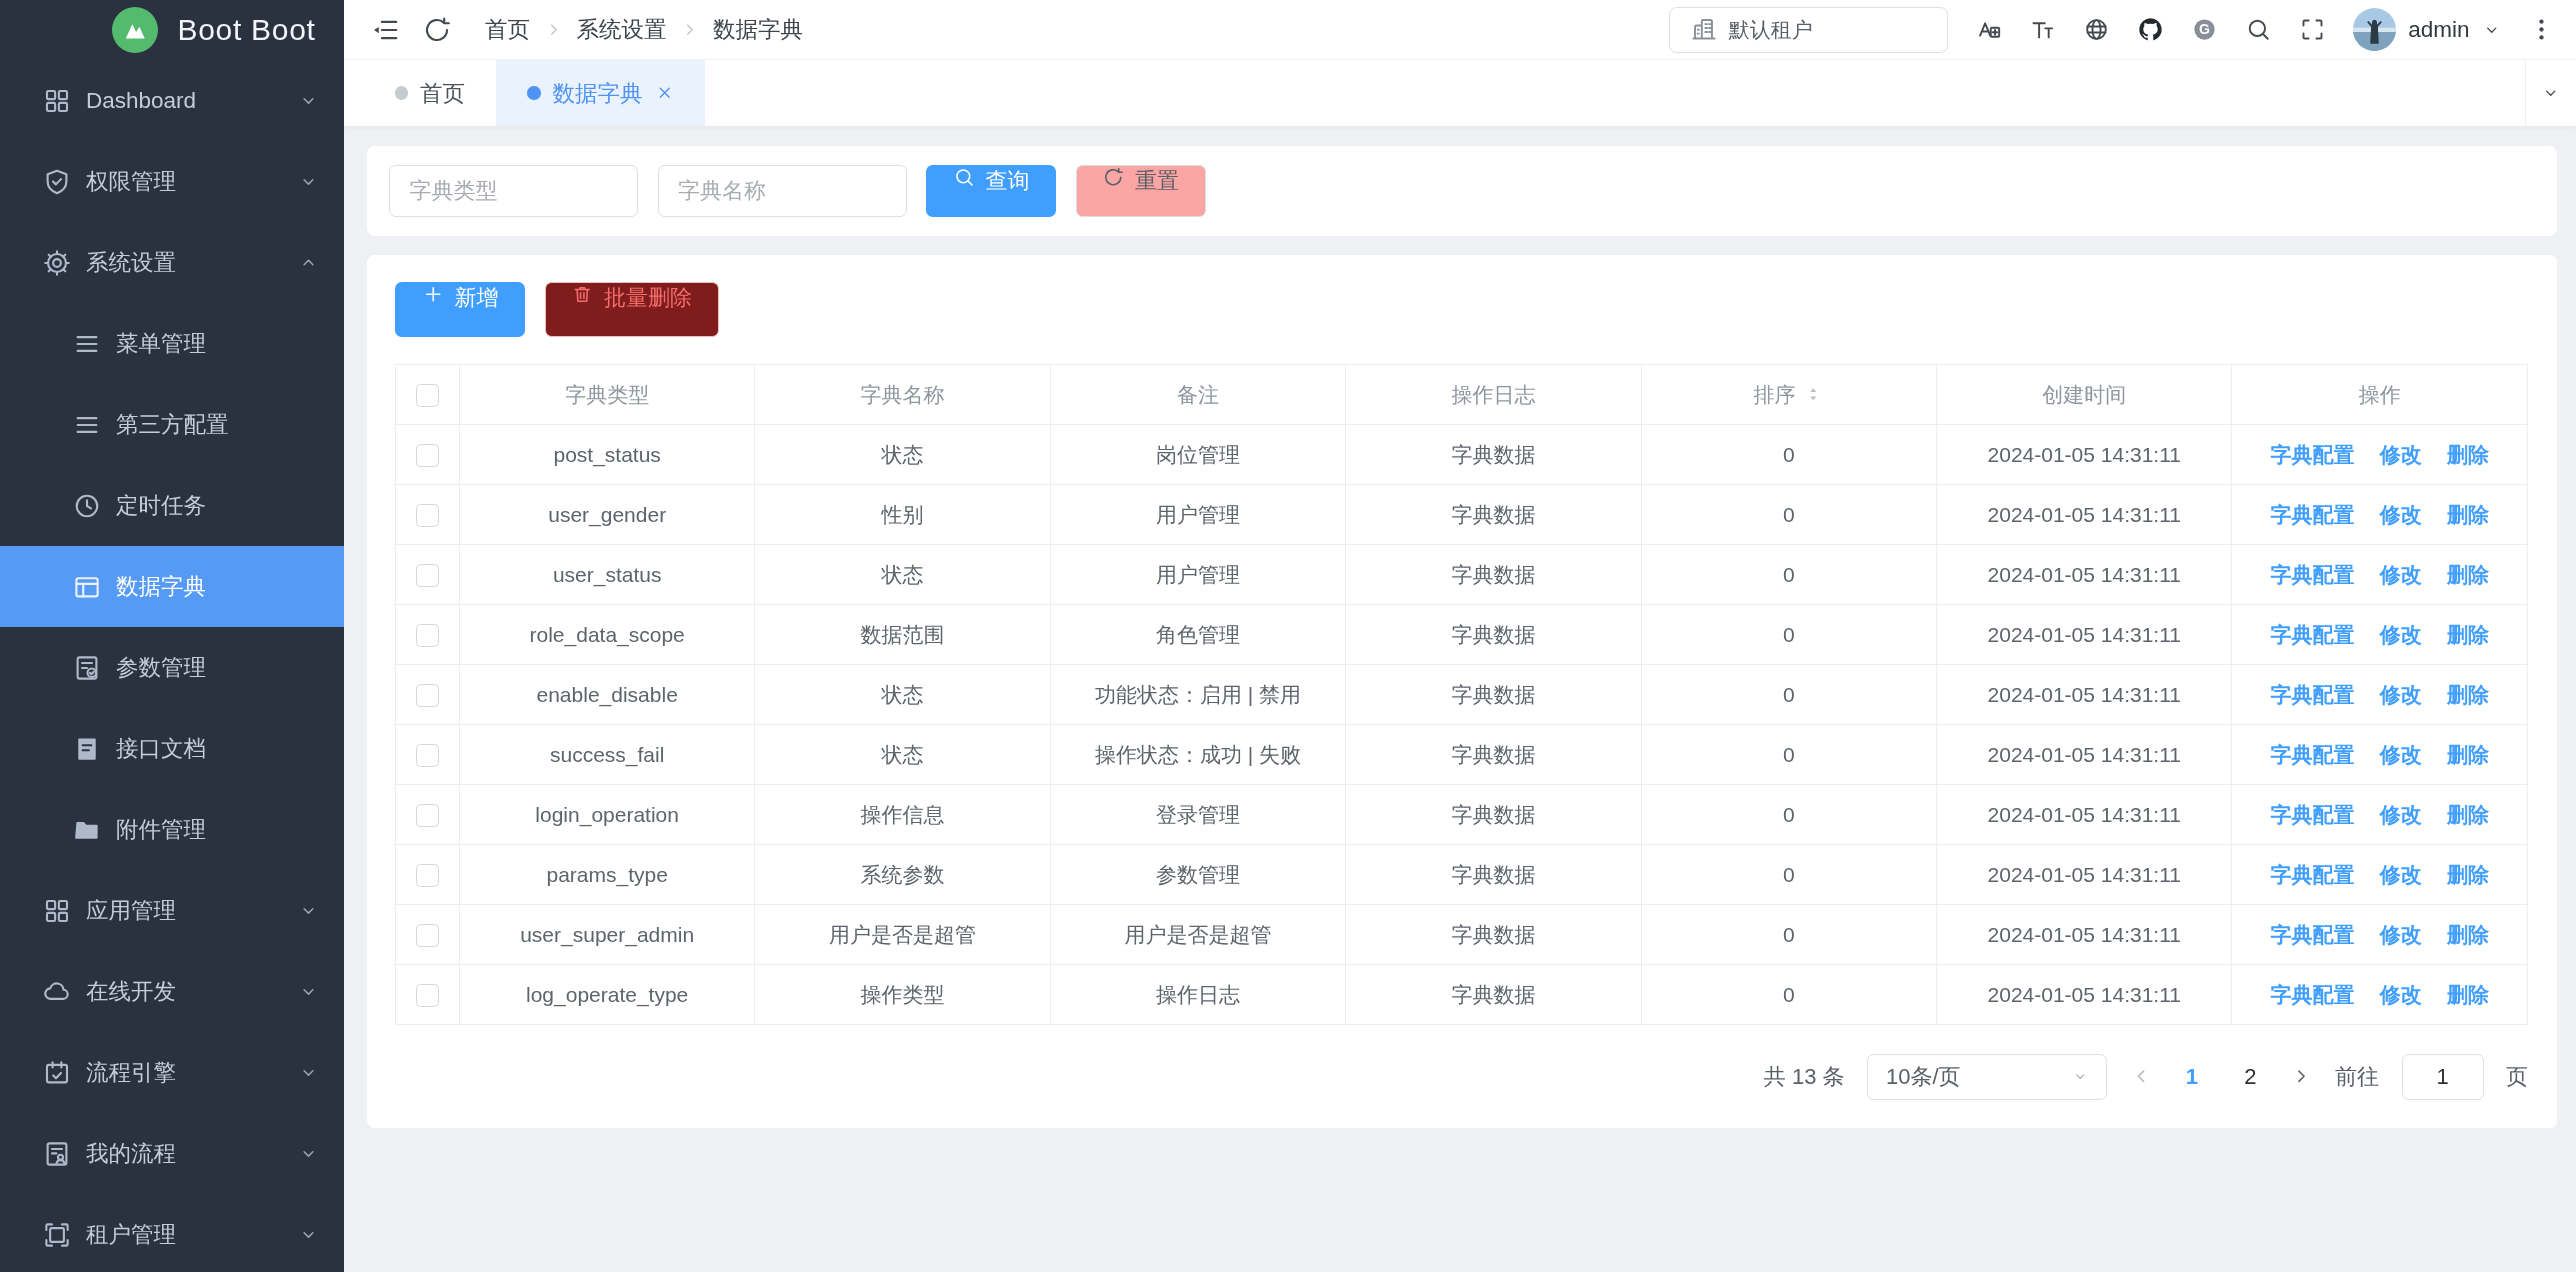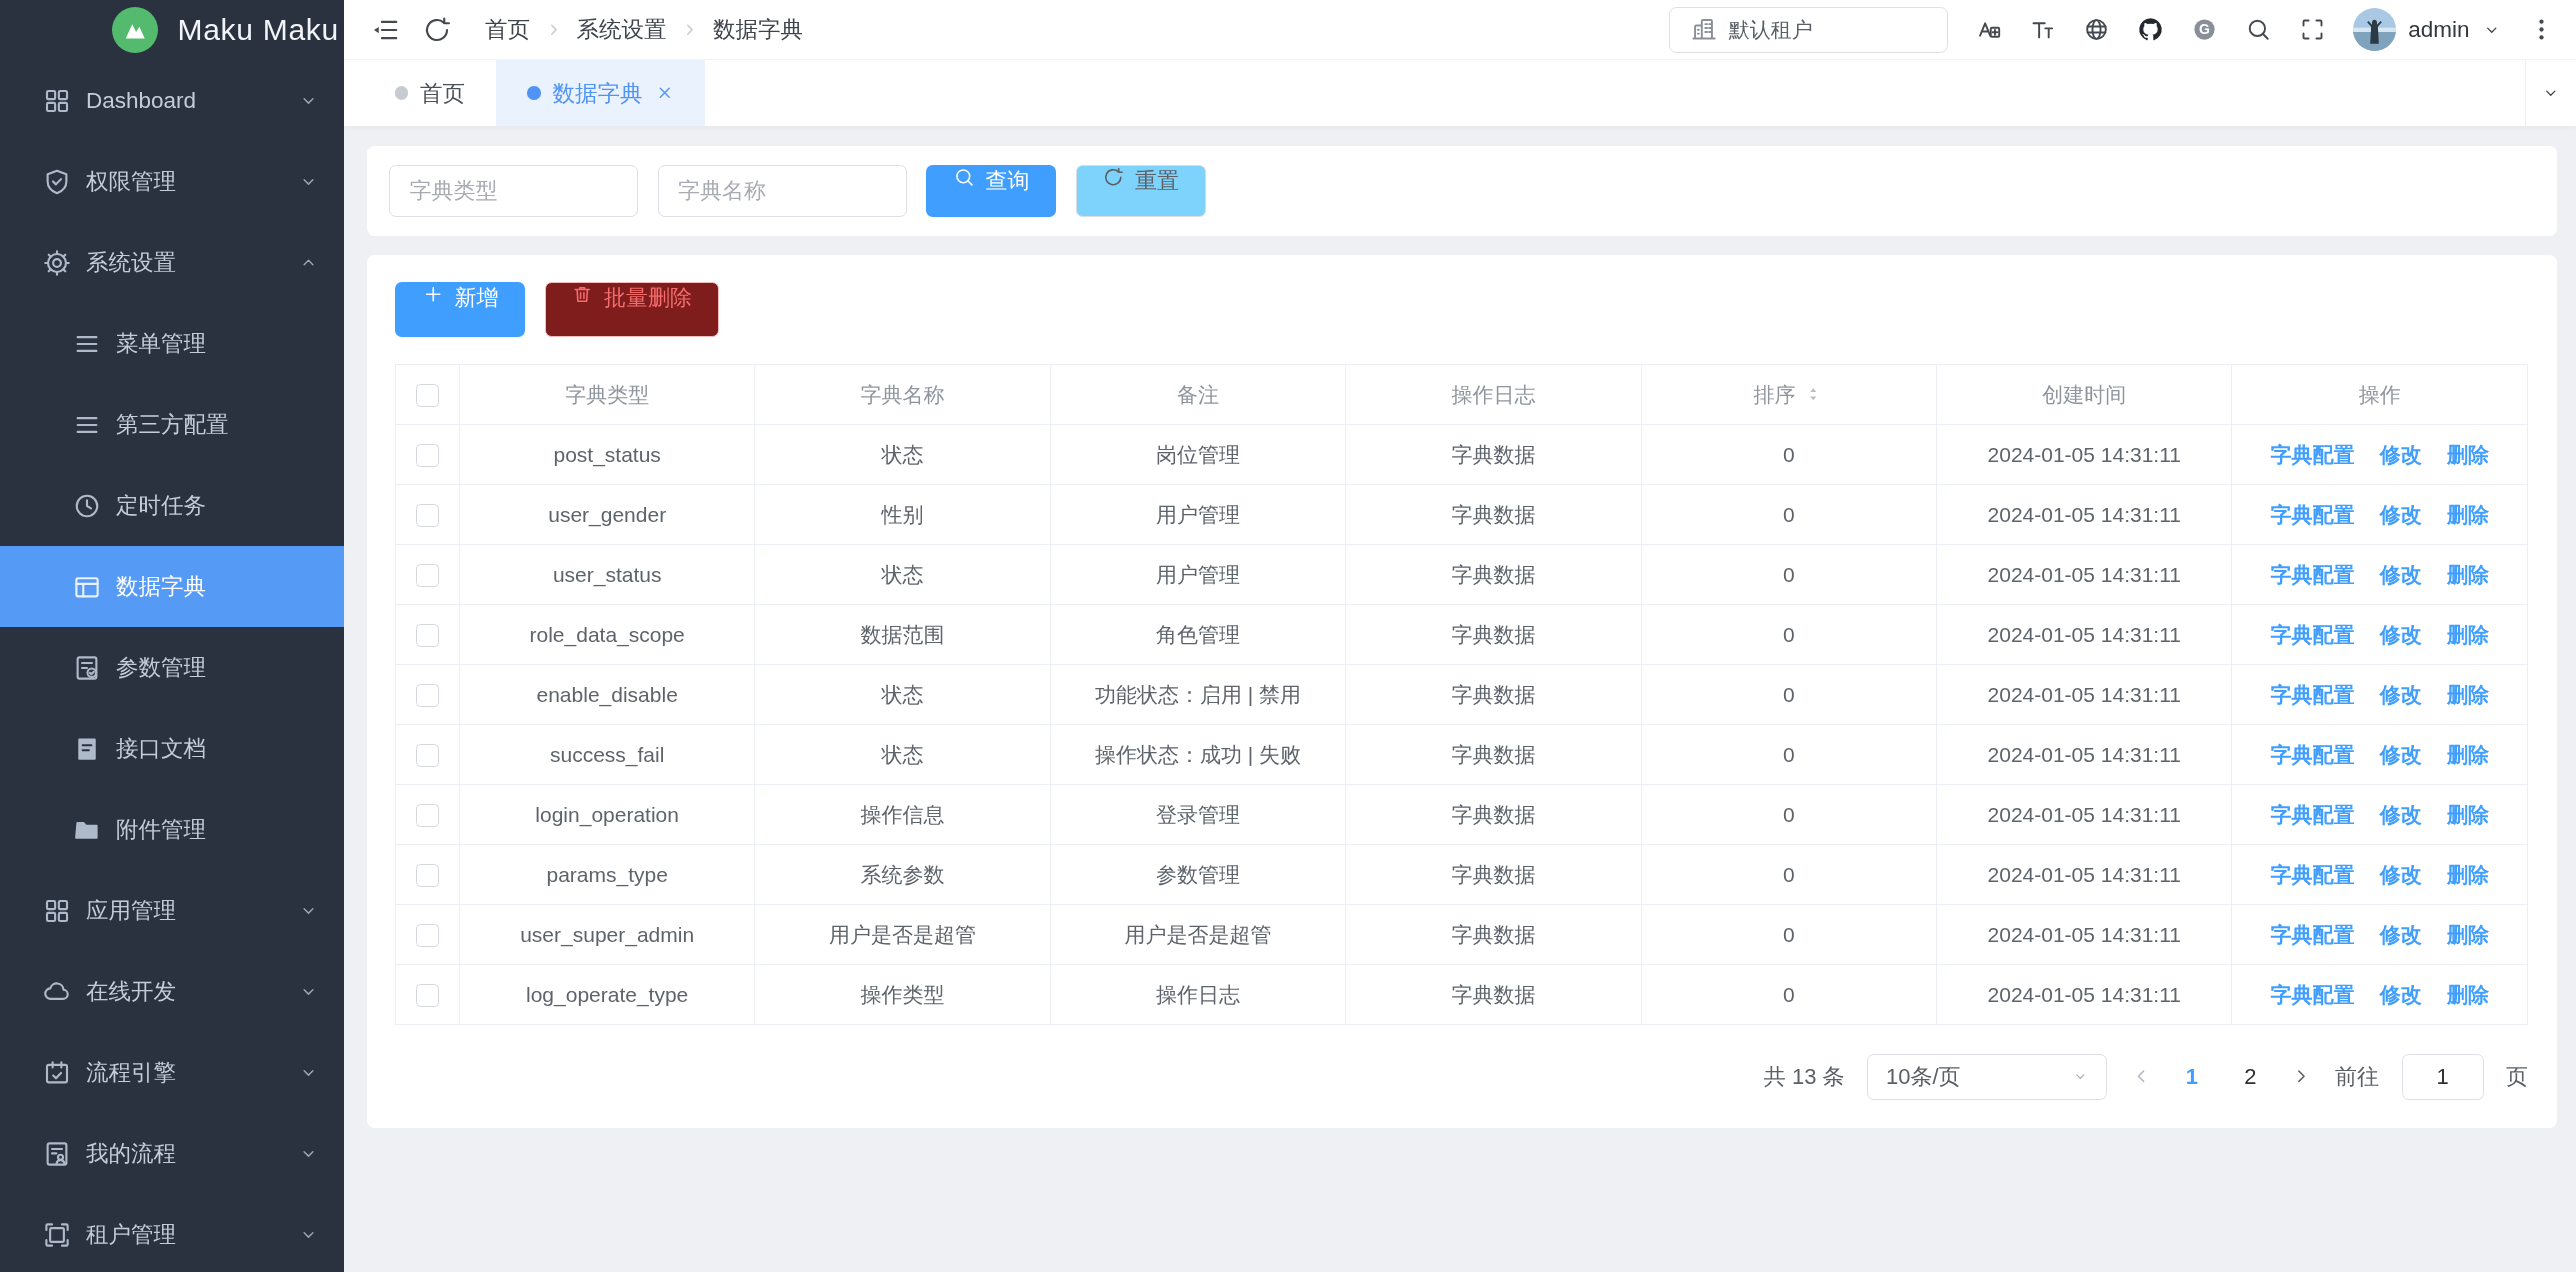--- a/index.html
+++ b/index.html
@@ -64,21 +64,21 @@
   
   .content { flex:1; padding:19.5px 19.5px 0 22.5px; overflow:hidden; }
   .card { background:#fff; border-radius:7.5px; }
   .search-card { height:90px; display:flex; align-items:center; padding:0 22.5px; gap:19.5px; }
   .filter { width:249px; height:52px; border:1.5px solid #dcdfe6; border-radius:6.7px; padding:0 19.5px; font-size:22px; color:#303133; outline:none; font-family:inherit; }
   .filter::placeholder { color:#a8abb2; }
   .btn { height:52px; display:inline-flex; align-items:flex-start; gap:10.5px; padding:0 25.5px; border-radius:6.7px; border:1.5px solid transparent; font-size:22px; cursor:pointer; font-family:inherit; }
   .btn .bicon { display:flex; }
   .btn .bicon svg { width:22.5px; height:22.5px; }
   .btn.primary { background:#409eff; color:#fff; }
-  .btn.plain { background:#7dd3fc; border-color:#d9dce1; color:#5a6066; }
+  .btn.plain { background:#fca5a5; border-color:#d9dce1; color:#5a6066; }
   .btn.danger-plain { background:#7f1d1d; border-color:#f6bdbd; color:#f56c6c; height:55px; }
   .btn.tall { height:55px; }
 
   .table-card { margin-top:19.5px; padding:27px 28.5px 28.5px; }
   .toolbar { display:flex; gap:19.5px; }
 
   table.grid { width:100%; border-collapse:collapse; table-layout:fixed; margin-top:27px; }
   .grid th, .grid td { border:1.5px solid #ebeef5; height:60px; text-align:center; vertical-align:middle; font-size:21px; font-weight:normal; padding:0 6px; }
   .grid th { color:#8f959e; }
   .grid td { color:#5e646b; }
@@ -106,21 +106,21 @@
 
 <div class="app">
 
   <aside class="sidebar">
     <div class="logo">
       <span class="logo-badge">
         <svg viewBox="0 0 24 24">
             <path d="M4 19L9.5 7l3.2 6.5L15.5 9l4.5 10z" fill="#ffffff"></path>
           </svg>
       </span>
-      <span class="logo-title">Maku Maku</span>
+      <span class="logo-title">Boot Boot</span>
     </div>
     <nav class="menu" id="side-menu">
         <div class="side-item">
     <span class="s-icon">
             <svg viewBox="0 0 24 24" fill="none" stroke="currentColor" stroke-width="1.7" stroke-linecap="round" stroke-linejoin="round">
               <rect x="4" y="4" width="6.5" height="6.5" rx="1"></rect>
               <rect x="13.5" y="4" width="6.5" height="6.5" rx="1"></rect>
               <rect x="4" y="13.5" width="6.5" height="6.5" rx="1"></rect>
               <rect x="13.5" y="13.5" width="6.5" height="6.5" rx="1"></rect>
             </svg>

